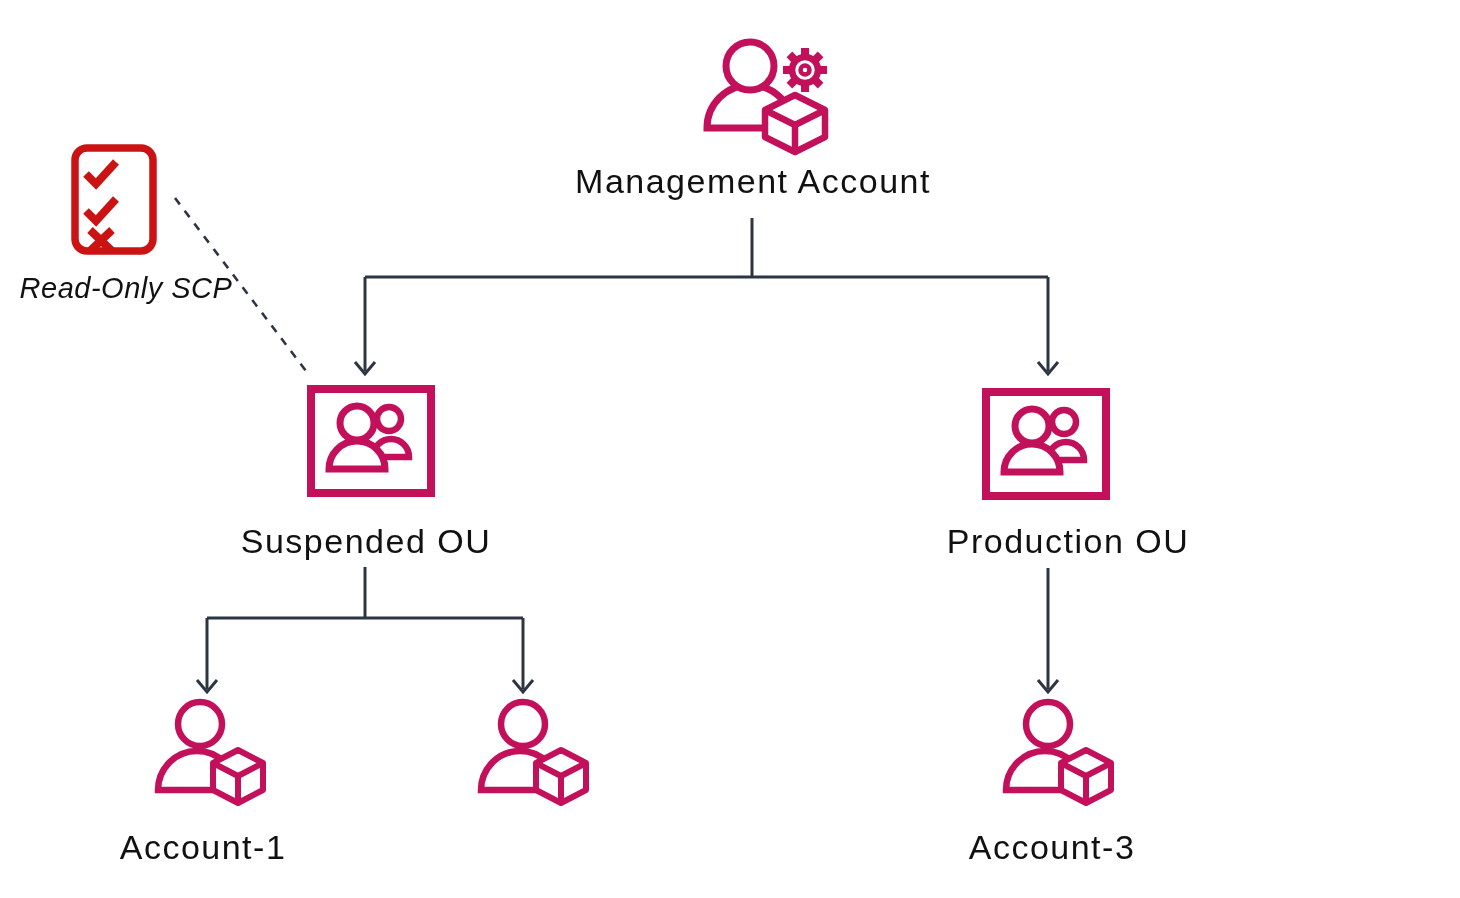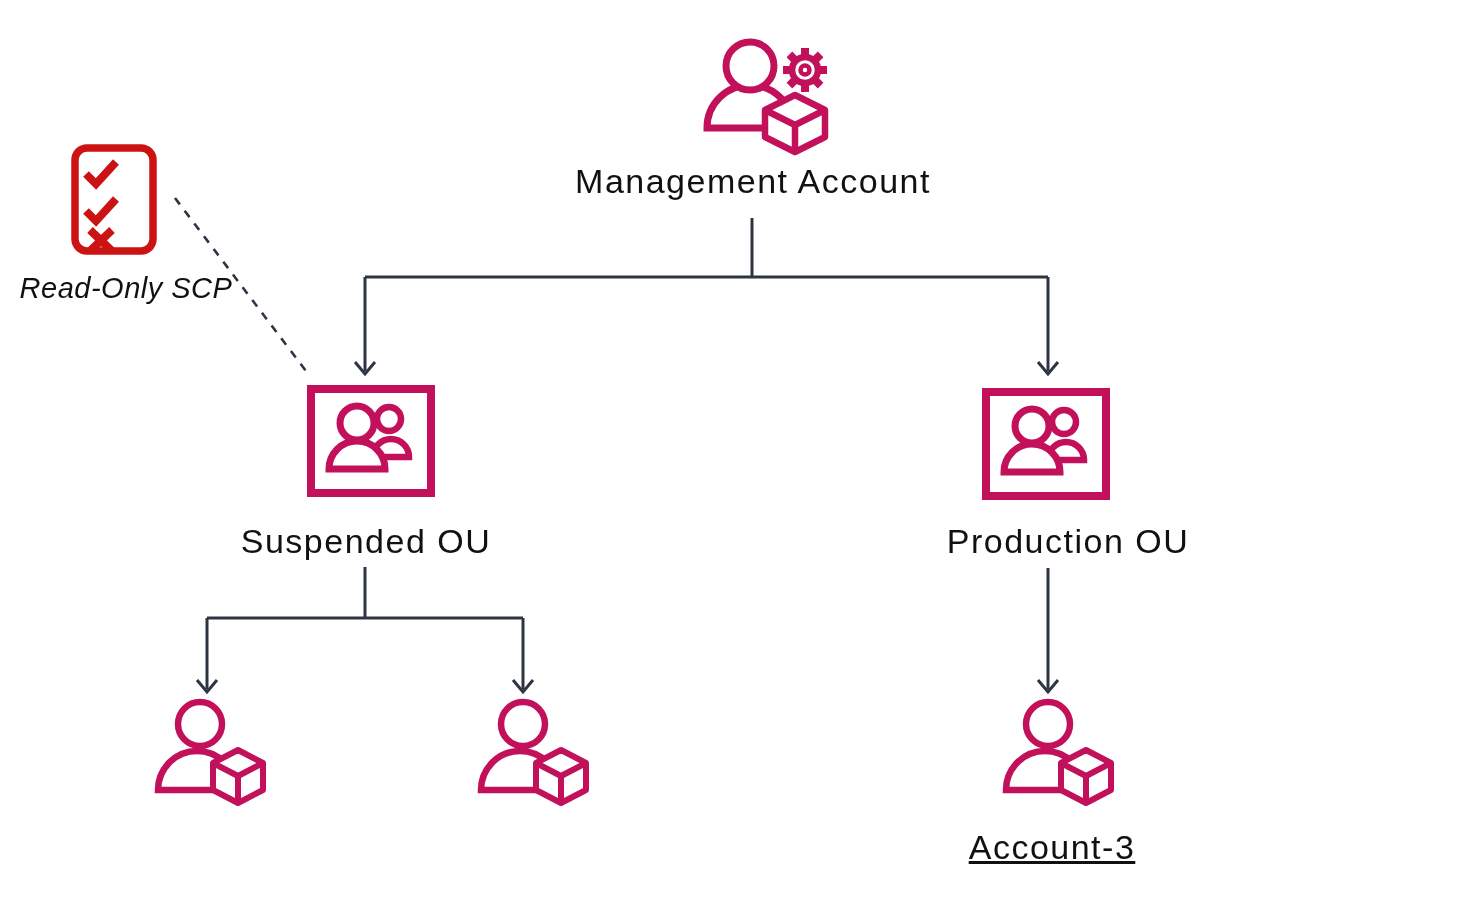--- a/index.html
+++ b/index.html
@@ -131,20 +131,21 @@
   <div class="node" style="left:150px;top:698px;">
     <svg width="115" height="112" viewBox="0 0 115 112" xmlns="http://www.w3.org/2000/svg">
       <path class="pk" d="M 8 92 A 39 39 0 0 1 86 92 Z" stroke-width="6.5"></path>
       <circle class="pkw" cx="50" cy="26" r="22" stroke-width="6.5"></circle>
       <g>
         <path class="pkw" d="M 88 52 L 113 65 L 113 92 L 88 105 L 63 92 L 63 65 Z" stroke-width="6" stroke-linejoin="round"></path>
         <path class="pk" d="M 63 65 L 88 78 L 113 65 M 88 78 L 88 105" stroke-width="6" stroke-linejoin="round"></path>
       </g>
     </svg>
   </div>
+  <div class="lbl" style="left:203px;top:828px;">Account-1</div>
 
   <div class="node" style="left:473px;top:698px;">
     <svg width="115" height="112" viewBox="0 0 115 112" xmlns="http://www.w3.org/2000/svg">
       <path class="pk" d="M 8 92 A 39 39 0 0 1 86 92 Z" stroke-width="6.5"></path>
       <circle class="pkw" cx="50" cy="26" r="22" stroke-width="6.5"></circle>
       <g>
         <path class="pkw" d="M 88 52 L 113 65 L 113 92 L 88 105 L 63 92 L 63 65 Z" stroke-width="6" stroke-linejoin="round"></path>
         <path class="pk" d="M 63 65 L 88 78 L 113 65 M 88 78 L 88 105" stroke-width="6" stroke-linejoin="round"></path>
       </g>
     </svg>
@@ -153,15 +154,15 @@
   <div class="node" style="left:998px;top:698px;">
     <svg width="115" height="112" viewBox="0 0 115 112" xmlns="http://www.w3.org/2000/svg">
       <path class="pk" d="M 8 92 A 39 39 0 0 1 86 92 Z" stroke-width="6.5"></path>
       <circle class="pkw" cx="50" cy="26" r="22" stroke-width="6.5"></circle>
       <g>
         <path class="pkw" d="M 88 52 L 113 65 L 113 92 L 88 105 L 63 92 L 63 65 Z" stroke-width="6" stroke-linejoin="round"></path>
         <path class="pk" d="M 63 65 L 88 78 L 113 65 M 88 78 L 88 105" stroke-width="6" stroke-linejoin="round"></path>
       </g>
     </svg>
   </div>
-  <div class="lbl" style="left:1052px;top:828px;text-decoration:underline;">Account-3</div>
+  <div class="lbl" style="left:1052px;top:828px;">Account-3</div>
 
 </div>
 
 </body></html>

